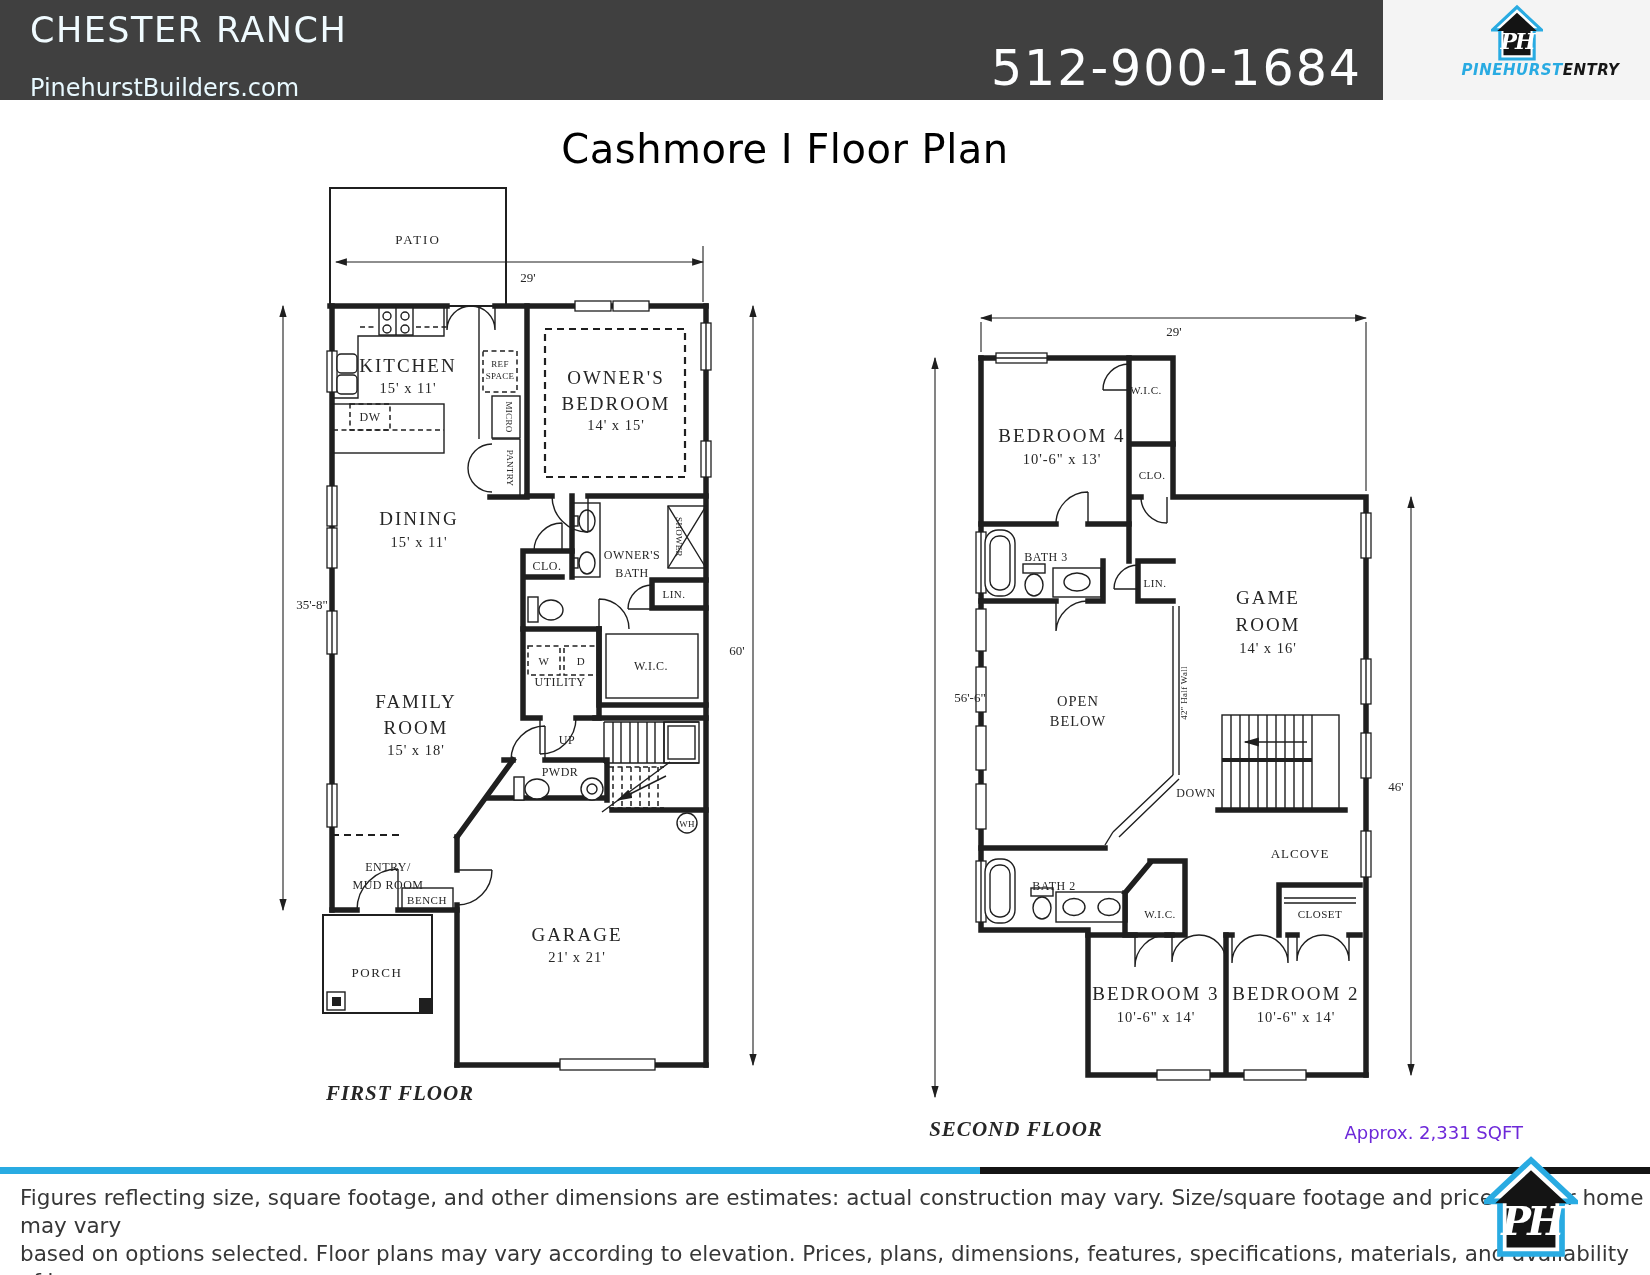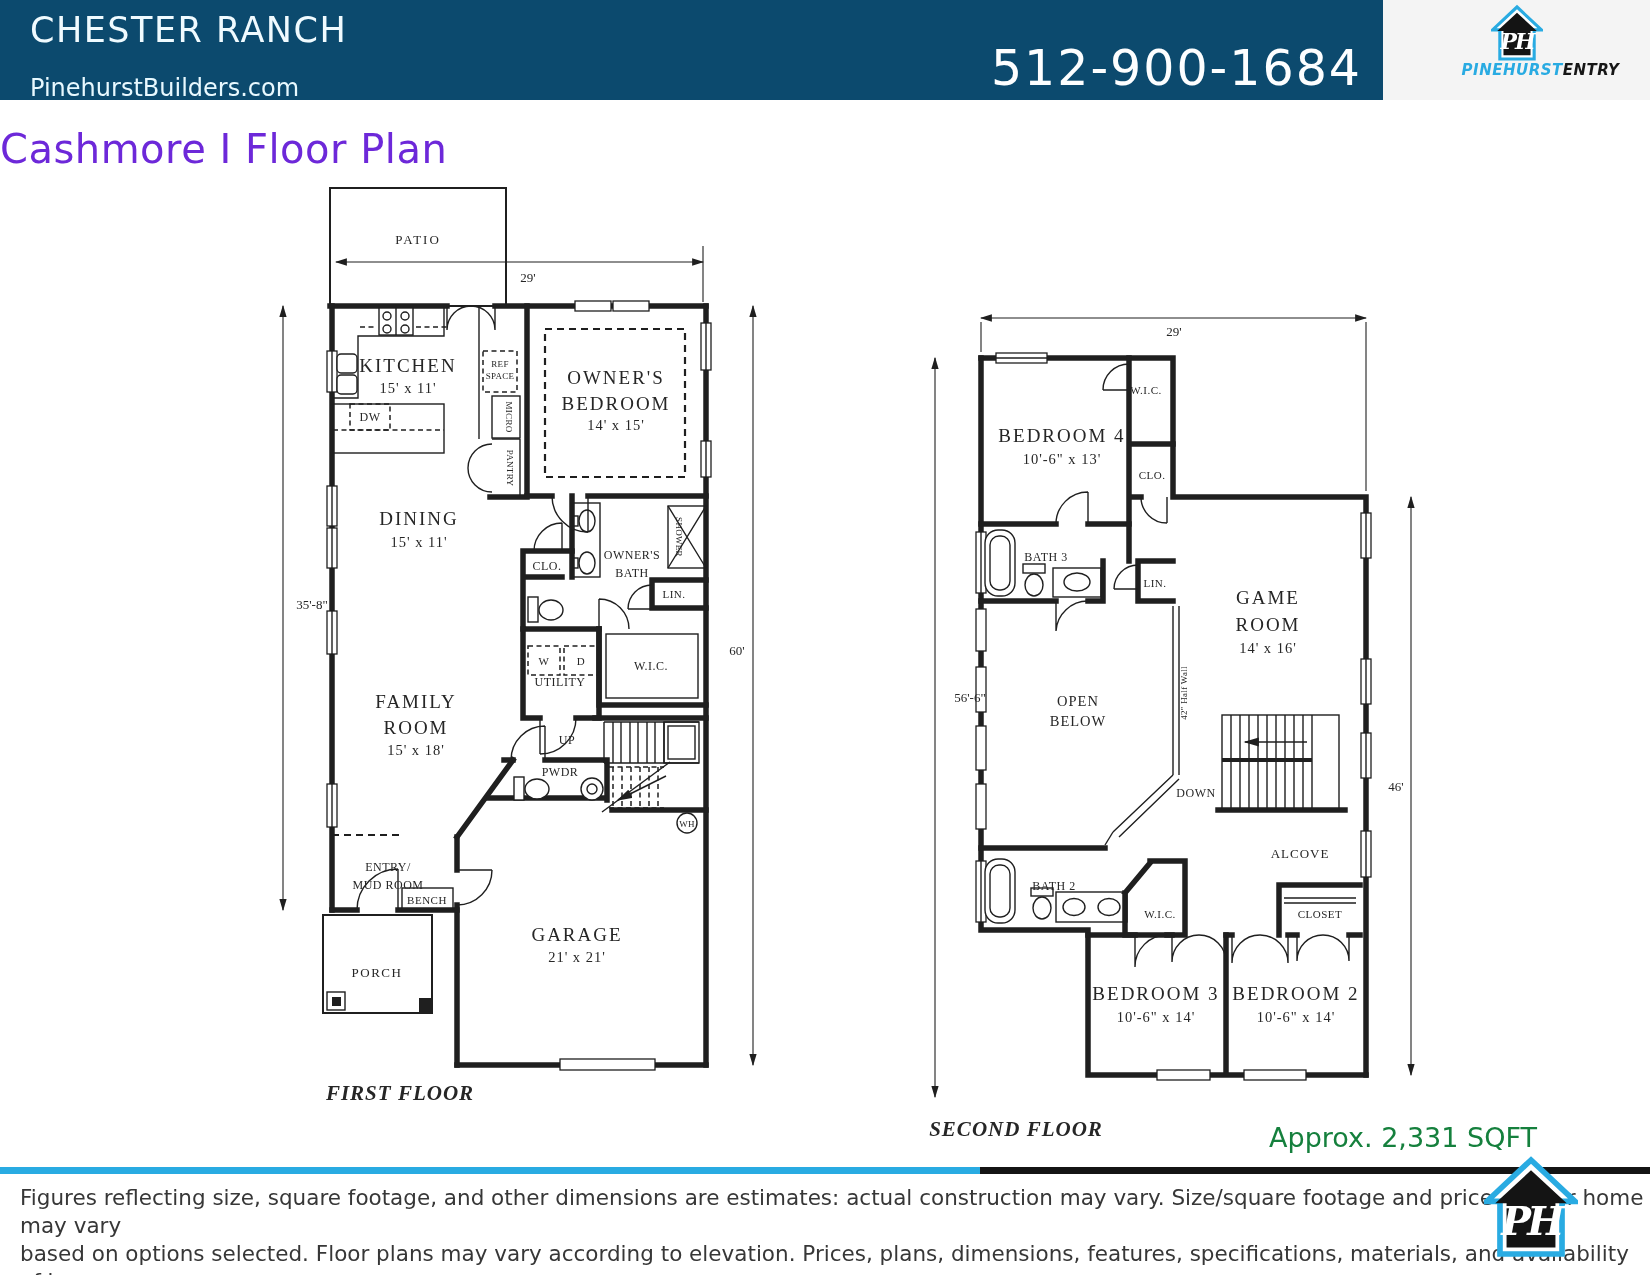--- a/index.html
+++ b/index.html
@@ -1,49 +1,49 @@
 <!DOCTYPE html>
 <html><head>
 <meta charset="utf-8">
 <style>
   html,body{margin:0;padding:0;}
   body{width:1650px;height:1275px;background:#fff;font-family:"DejaVu Sans",sans-serif;position:relative;overflow:hidden;}
   #page{position:absolute;inset:0;width:1650px;height:1275px;}
   
-  .header{position:absolute;left:0;top:0;width:1650px;height:100px;background:#0c4a6e;}
+  .header{position:absolute;left:0;top:0;width:1650px;height:100px;background:#404040;}
   .hd-left{position:absolute;left:30px;top:10px;color:#eafaff;}
   .hd-community{font-size:35px;letter-spacing:1.5px;color:#f0fbff;}
   .hd-site{font-size:24px;margin-top:24px;color:#e8f9ff;}
   .hd-phone{position:absolute;right:288px;top:40px;font-size:49px;color:#fdfeff;letter-spacing:2px;font-weight:400;}
   .logo-panel{position:absolute;right:0;top:0;width:267px;height:100px;background:#f4f4f4;text-align:center;}
   .logo-panel svg{display:block;margin:4px auto 0 auto;}
   .wordmark{font-style:italic;font-weight:bold;font-size:15px;letter-spacing:.5px;margin-top:-1px;white-space:nowrap;}
   .wm-1{color:#29abe2;margin-left:48px;}.wm-2{color:#161616;}
   
-  .plan-title{position:absolute;left:0;top:126px;width:1570px;font-size:40px;color:#6d28d9;letter-spacing:.5px;}
+  .plan-title{position:absolute;left:0;top:126px;width:1570px;text-align:center;font-size:40px;color:#000000;letter-spacing:.5px;}
   
   .fp{position:absolute;}
   .w{stroke:#1f1f1f;stroke-width:5.5;fill:none;stroke-linecap:square;}
   .t{stroke:#1f1f1f;stroke-width:1.4;fill:none;}
   .t2{stroke:#1f1f1f;stroke-width:2;fill:none;}
   .tw{stroke:#1f1f1f;stroke-width:1.4;fill:#fff;}
   .d{stroke:#1f1f1f;stroke-width:1.5;fill:none;stroke-dasharray:5 3.5;}
   .d2{stroke:#1f1f1f;stroke-width:2.2;fill:none;stroke-dasharray:7 5;}
   .dim{stroke:#1f1f1f;stroke-width:1.1;fill:none;}
   .win{fill:#fff;stroke:#1f1f1f;stroke-width:1.3;}
   .fp text{font-family:"Liberation Serif",serif;fill:#262626;}
   .rl{font-size:19px;letter-spacing:2px;text-anchor:middle;}
   .rm{font-size:14.5px;letter-spacing:1px;text-anchor:middle;}
   .sl{font-size:12px;letter-spacing:.5px;text-anchor:middle;}
   .s2{font-size:11px;letter-spacing:.5px;text-anchor:middle;}
   .xs{font-size:9px;letter-spacing:.3px;text-anchor:middle;}
   .dl{font-size:13px;text-anchor:middle;}
   .fl{font-size:21px;font-weight:bold;font-style:italic;letter-spacing:1px;text-anchor:middle;}
   
-  .sqft{position:absolute;right:113px;top:1122px;font-size:27px;color:#15803d;}
+  .sqft{position:absolute;right:127px;top:1122px;font-size:18px;color:#6d28d9;}
   
   .divider{position:absolute;left:0;top:1167px;width:1650px;height:7px;
     background:linear-gradient(to right,#29abe2 0,#29abe2 980px,#141414 980px,#141414 100%);}
   .disclaimer{position:absolute;left:20px;top:1184px;font-size:21.5px;line-height:28px;color:#373737;}
   .footer-logo{position:absolute;right:72px;top:1156px;}
 </style>
 </head>
 <body>
 
 <div id="page">

